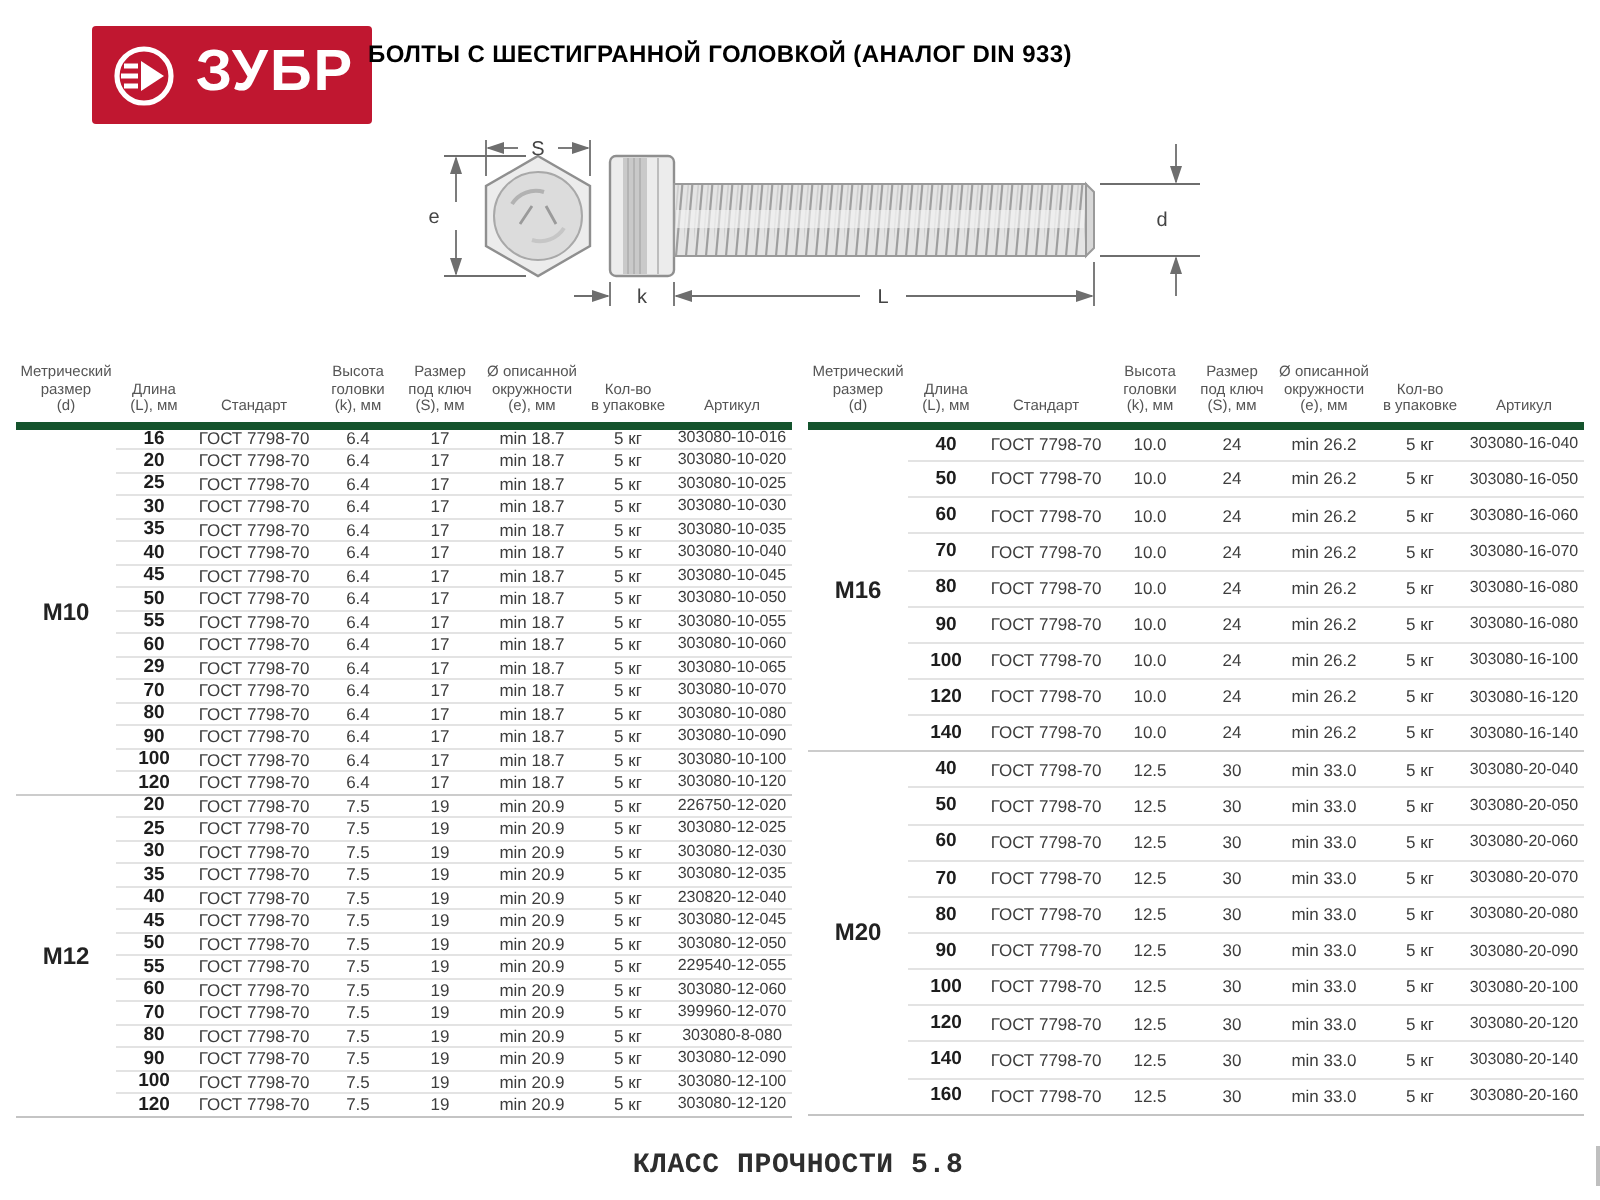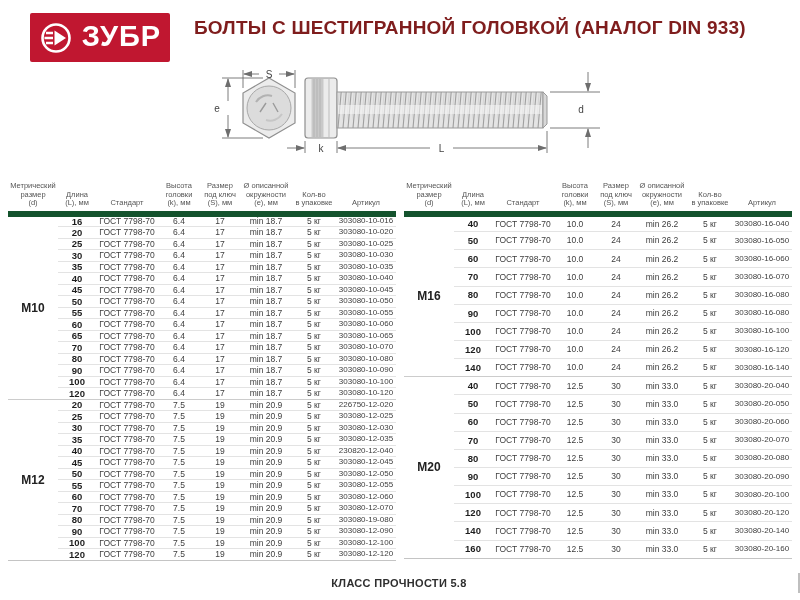--- a/index.html
+++ b/index.html
@@ -4,52 +4,52 @@
 <style>
   html,body{margin:0;padding:0;}
   body{
     width:800px;height:600px;position:relative;overflow:hidden;background:#ffffff;
     font-family:"Liberation Sans", sans-serif;color:#3d3d3d;
   }
   
   .logo{position:absolute;left:30px;top:13px;width:140px;height:49px;
     display:flex;align-items:center;justify-content:center;gap:9px;border-radius:2px;}
   .logo-text{color:#fff;font-weight:bold;font-size:29px;letter-spacing:1px;line-height:1;padding-bottom:2px;}
-  .title{position:absolute;left:194px;top:19px;font-weight:bold;font-size:19px;
-    line-height:17px;color:#7f1d1d;letter-spacing:.2px;}
+  .title{position:absolute;left:184px;top:19px;font-weight:bold;font-size:12px;
+    line-height:17px;color:#000000;letter-spacing:.2px;}
   
   .diagram{position:absolute;left:190px;top:62px;}
   .dimtext{font-size:10px;fill:#444;}
   
   .tbl{position:absolute;top:182px;width:388px;border-collapse:collapse;table-layout:fixed;
     border-bottom:1px solid #c4c4c4;}
   .tbl-left{left:8px;}
   .tbl-right{left:404px;}
   .tbl th{font-weight:normal;font-size:7.5px;line-height:8.5px;color:#555;
     text-align:center;vertical-align:bottom;padding:0 0 3px 0;white-space:pre-line;
-    border-bottom:6px solid #14532d;margin-top:32px;}
+    border-bottom:4px solid #14532d;margin-top:32px;}
   .tbl thead tr{height:27px;}
   .tbl td{font-size:8.5px;line-height:1;color:#3d3d3d;text-align:center;padding:0;vertical-align:middle;overflow:hidden;}
   .tbl-left tbody tr{height:11.5px;}
   .tbl-right tbody tr{height:18.15px;}
   .tbl td.size{font-weight:bold;font-size:12px;color:#222;}
   .tbl td.len{font-weight:bold;font-size:9.5px;color:#1d1d1d;}
   .tbl td.art{font-size:8px;margin-top:18px;}
   .tbl td.sep{border-top:1px solid #e3e3e3;}
   .tbl td.gstart{border-top:1px solid #cccccc;}
   
   .footer{position:absolute;left:0;top:570px;width:800px;height:26px;display:flex;align-items:stretch;}
   .footer-item{flex:1;display:flex;align-items:center;justify-content:center;
-    font-weight:bold;font-size:11px;color:#2e2e2e;letter-spacing:.3px;}
+    font-weight:bold;font-size:14px;color:#2e2e2e;letter-spacing:.3px;font-family:Liberation Mono, monospace;}
   .fsep{width:1px;height:20px;background:#bfbfbf;align-self:center;}
 </style>
 </head>
 <body>
 
-<div class="logo" style="background: rgb(192, 23, 48);">
+<div class="logo" style="background: rgb(192, 23, 48); margin-left: 16px;">
   <svg width="34" height="34" viewBox="0 0 34 34">
     <circle cx="17" cy="17" r="13.5" fill="none" stroke="#ffffff" stroke-width="2.6"></circle>
     <path d="M7 12 h7 M5.5 17 h8.5 M7 22 h7" stroke="#ffffff" stroke-width="2.4" fill="none"></path>
     <path d="M15.5 9.5 L27 17 L15.5 24.5 Z" fill="#ffffff"></path>
   </svg>
   <span class="logo-text">ЗУБР</span>
 </div>
 <div class="title">
   <div>БОЛТЫ С ШЕСТИГРАННОЙ ГОЛОВКОЙ (АНАЛОГ DIN 933)</div>
 </div>
@@ -239,21 +239,21 @@
       <tr>
         <td class="len sep">60</td>
         <td class="sep">ГОСТ 7798-70</td>
         <td class="sep">6.4</td>
         <td class="sep">17</td>
         <td class="sep">min 18.7</td>
         <td class="sep">5 кг</td>
         <td class="art sep">303080-10-060</td>
       </tr>
       <tr>
-        <td class="len sep">65</td>
+        <td class="len sep">29</td>
         <td class="sep">ГОСТ 7798-70</td>
         <td class="sep">6.4</td>
         <td class="sep">17</td>
         <td class="sep">min 18.7</td>
         <td class="sep">5 кг</td>
         <td class="art sep">303080-10-065</td>
       </tr>
       <tr>
         <td class="len sep">70</td>
         <td class="sep">ГОСТ 7798-70</td>
@@ -363,48 +363,48 @@
         <td class="sep">5 кг</td>
         <td class="art sep">303080-12-050</td>
       </tr>
       <tr>
         <td class="len sep">55</td>
         <td class="sep">ГОСТ 7798-70</td>
         <td class="sep">7.5</td>
         <td class="sep">19</td>
         <td class="sep">min 20.9</td>
         <td class="sep">5 кг</td>
-        <td class="art sep">303080-12-055</td>
+        <td class="art sep">229540-12-055</td>
       </tr>
       <tr>
         <td class="len sep">60</td>
         <td class="sep">ГОСТ 7798-70</td>
         <td class="sep">7.5</td>
         <td class="sep">19</td>
         <td class="sep">min 20.9</td>
         <td class="sep">5 кг</td>
         <td class="art sep">303080-12-060</td>
       </tr>
       <tr>
         <td class="len sep">70</td>
         <td class="sep">ГОСТ 7798-70</td>
         <td class="sep">7.5</td>
         <td class="sep">19</td>
         <td class="sep">min 20.9</td>
         <td class="sep">5 кг</td>
-        <td class="art sep">303080-12-070</td>
+        <td class="art sep">399960-12-070</td>
       </tr>
       <tr>
         <td class="len sep">80</td>
         <td class="sep">ГОСТ 7798-70</td>
         <td class="sep">7.5</td>
         <td class="sep">19</td>
         <td class="sep">min 20.9</td>
         <td class="sep">5 кг</td>
-        <td class="art sep">303080-19-080</td>
+        <td class="art sep">303080-8-080</td>
       </tr>
       <tr>
         <td class="len sep">90</td>
         <td class="sep">ГОСТ 7798-70</td>
         <td class="sep">7.5</td>
         <td class="sep">19</td>
         <td class="sep">min 20.9</td>
         <td class="sep">5 кг</td>
         <td class="art sep">303080-12-090</td>
       </tr>

